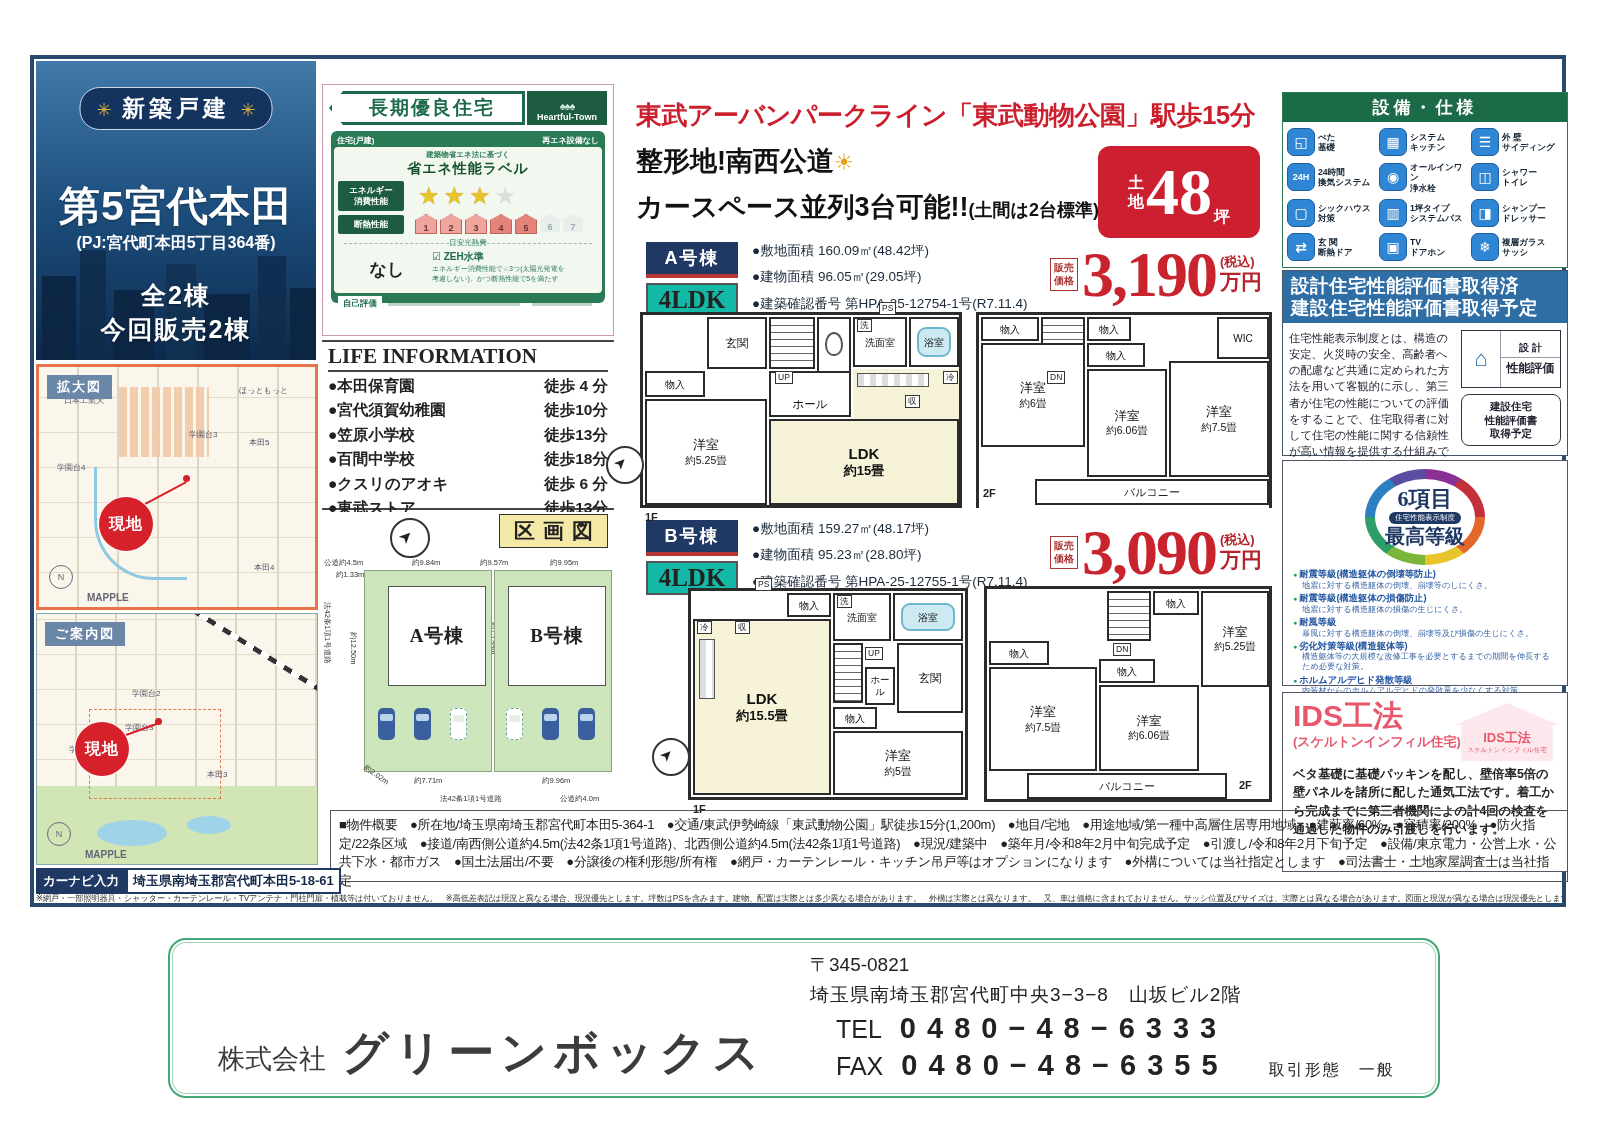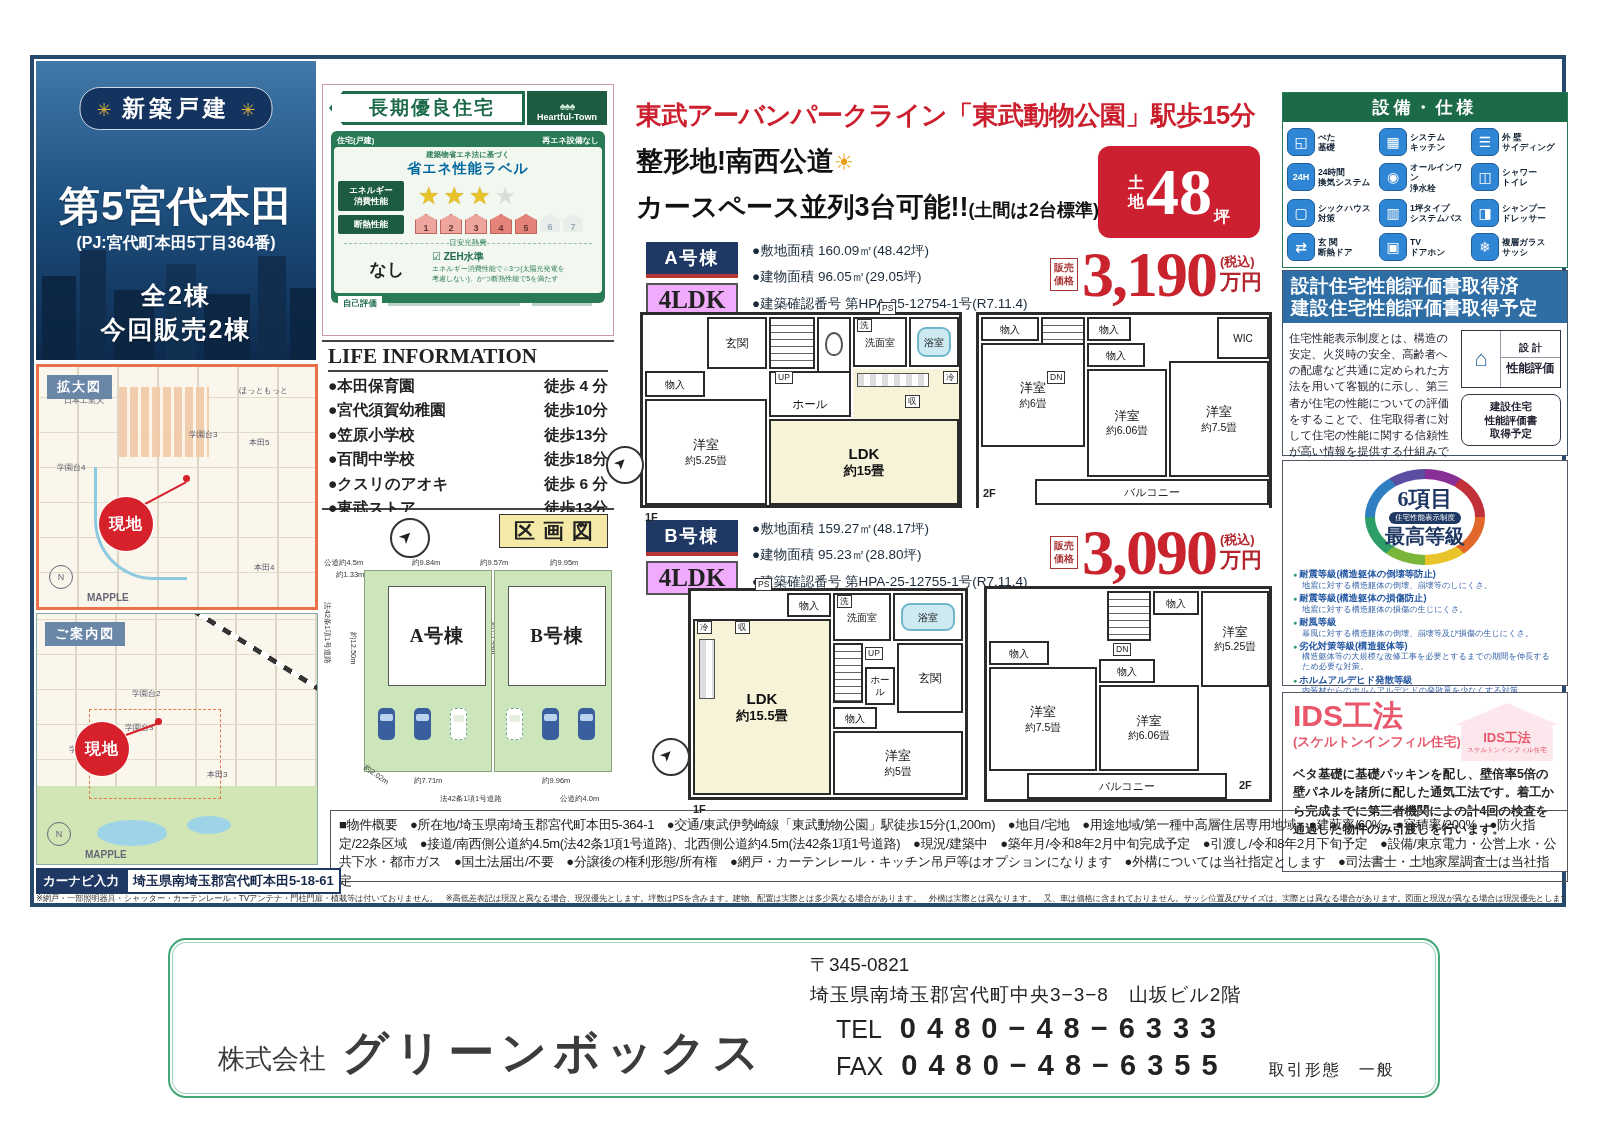--- a/index.html
+++ b/index.html
@@ -58,21 +58,21 @@
   .choki-head{position:absolute;left:6px;top:6px;width:196px;height:34px;border:3px solid #1d6b4a;box-sizing:border-box;
      clip-path:polygon(14px 0,100% 0,100% 100%,14px 100%,0 50%);background:#fff;color:#1d6b4a;font-size:19px;font-weight:bold;
      display:flex;align-items:center;justify-content:center;letter-spacing:2px;padding-left:10px;}
   .choki-brand{position:absolute;right:6px;top:6px;width:80px;height:34px;background:#1d5c40;color:#fff;font-size:9px;font-weight:bold;
      display:flex;flex-direction:column;align-items:center;justify-content:flex-end;padding-bottom:3px;box-sizing:border-box;}
   .brand-trees{font-size:11px;letter-spacing:-1px;color:#cfe8d8;}
   .ene-card{position:absolute;left:8px;top:46px;width:274px;height:172px;background:#2a7a55;border-radius:6px;box-sizing:border-box;padding:3px;}
   .ene-top{display:flex;justify-content:space-between;color:#fff;font-size:8px;font-weight:bold;padding:1px 3px;}
   .ene-in{background:#f2f7f0;border-radius:4px;height:146px;position:relative;box-sizing:border-box;padding-top:3px;}
   .ene-law{text-align:center;font-size:7.5px;color:#2a7a55;font-weight:bold;}
-  .ene-title{text-align:center;font-size:14px;color:#0369a1;font-weight:bold;letter-spacing:1px;}
+  .ene-title{text-align:center;font-size:14px;color:#14532d;font-weight:bold;letter-spacing:1px;}
   .ene-row{display:flex;align-items:center;margin:3px 4px 0 4px;}
   .ene-chip{width:66px;background:#1d5c40;color:#fff;font-size:8.5px;font-weight:bold;text-align:center;padding:4px 0;border-radius:2px;line-height:1.3;}
   .stars{margin-left:14px;font-size:24px;letter-spacing:4px;}
   .st-on{color:#e8c32a;text-shadow:0 0 1px #b8921a;}
   .st-off{color:#d8ded9;}
   .lv{width:20px;height:18px;margin-left:3px;clip-path:polygon(50% 0,100% 30%,100% 100%,0 100%,0 30%);
       display:flex;align-items:flex-end;justify-content:center;font-size:9px;font-weight:bold;color:#633;}
   .lv-on{background:#eda59e;border:1px solid #c0655c;}
   .lv-hi{background:#e4837a;}
   .lv-off{background:#e8eeea;color:#9ab;}
@@ -114,21 +114,21 @@
   .hl3{left:636px;top:189px;font-size:27px;font-weight:bold;color:#111;white-space:nowrap;}
   .hl3 small{font-size:18px;}
   .land{left:1098px;top:146px;width:162px;height:92px;background:#cc2030;border-radius:12px;color:#fff;display:flex;align-items:center;justify-content:center;}
   .land-tc{display:flex;flex-direction:column;font-size:16px;font-weight:bold;line-height:1.2;margin-right:2px;}
   .land-num{font-family:"Liberation Serif","DejaVu Serif",serif;font-size:66px;font-weight:bold;line-height:1;}
   .land-unit{font-size:16px;font-weight:bold;align-self:flex-end;margin:0 0 10px 2px;}
 
   
   .btag{width:92px;height:32px;background:#1f3864;color:#fff;font-size:18px;font-weight:bold;display:flex;align-items:center;justify-content:center;
      border-bottom:4px solid #b63535;box-sizing:content-box;letter-spacing:2px;}
-  .bldk{width:92px;height:34px;background:#f0abfc;border:2px solid #555;box-sizing:border-box;display:flex;align-items:center;justify-content:center;
+  .bldk{width:92px;height:34px;background:#14b8a6;border:2px solid #555;box-sizing:border-box;display:flex;align-items:center;justify-content:center;
      font-family:"Liberation Serif","DejaVu Serif",serif;font-size:25px;font-weight:bold;margin-top:5px;}
   .bdetails{font-size:13.5px;color:#1a2a3a;line-height:1.95;white-space:nowrap;}
   .price{display:flex;align-items:center;}
   .price-lab{border:1.5px solid #a33;color:#a33;font-size:10px;font-weight:bold;line-height:1.25;padding:3px 3px;text-align:center;margin-right:4px;}
   .price-num{font-family:"Liberation Serif","DejaVu Serif",serif;font-size:64px;font-weight:bold;color:#c9242e;line-height:.9;letter-spacing:-2px;}
   .price-suf{margin-left:4px;color:#b3242c;font-weight:bold;line-height:1.15;}
   .price-suf .tax{font-size:13px;display:block;}
   .price-suf .man{font-size:21px;display:block;}
 
   

